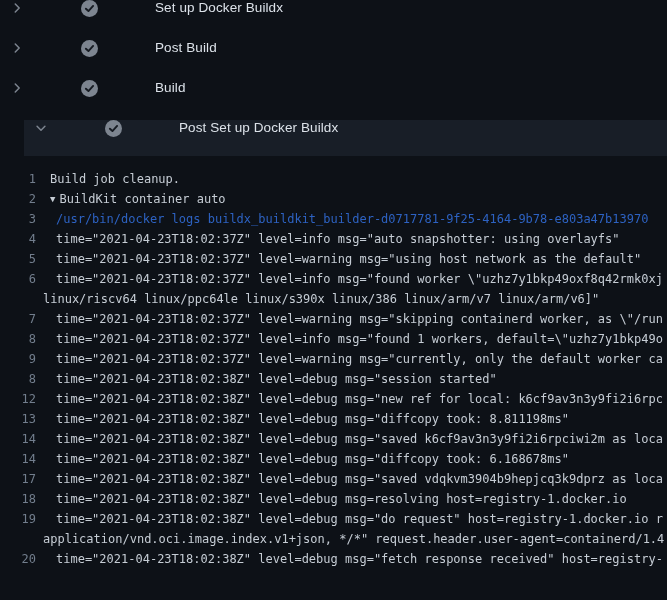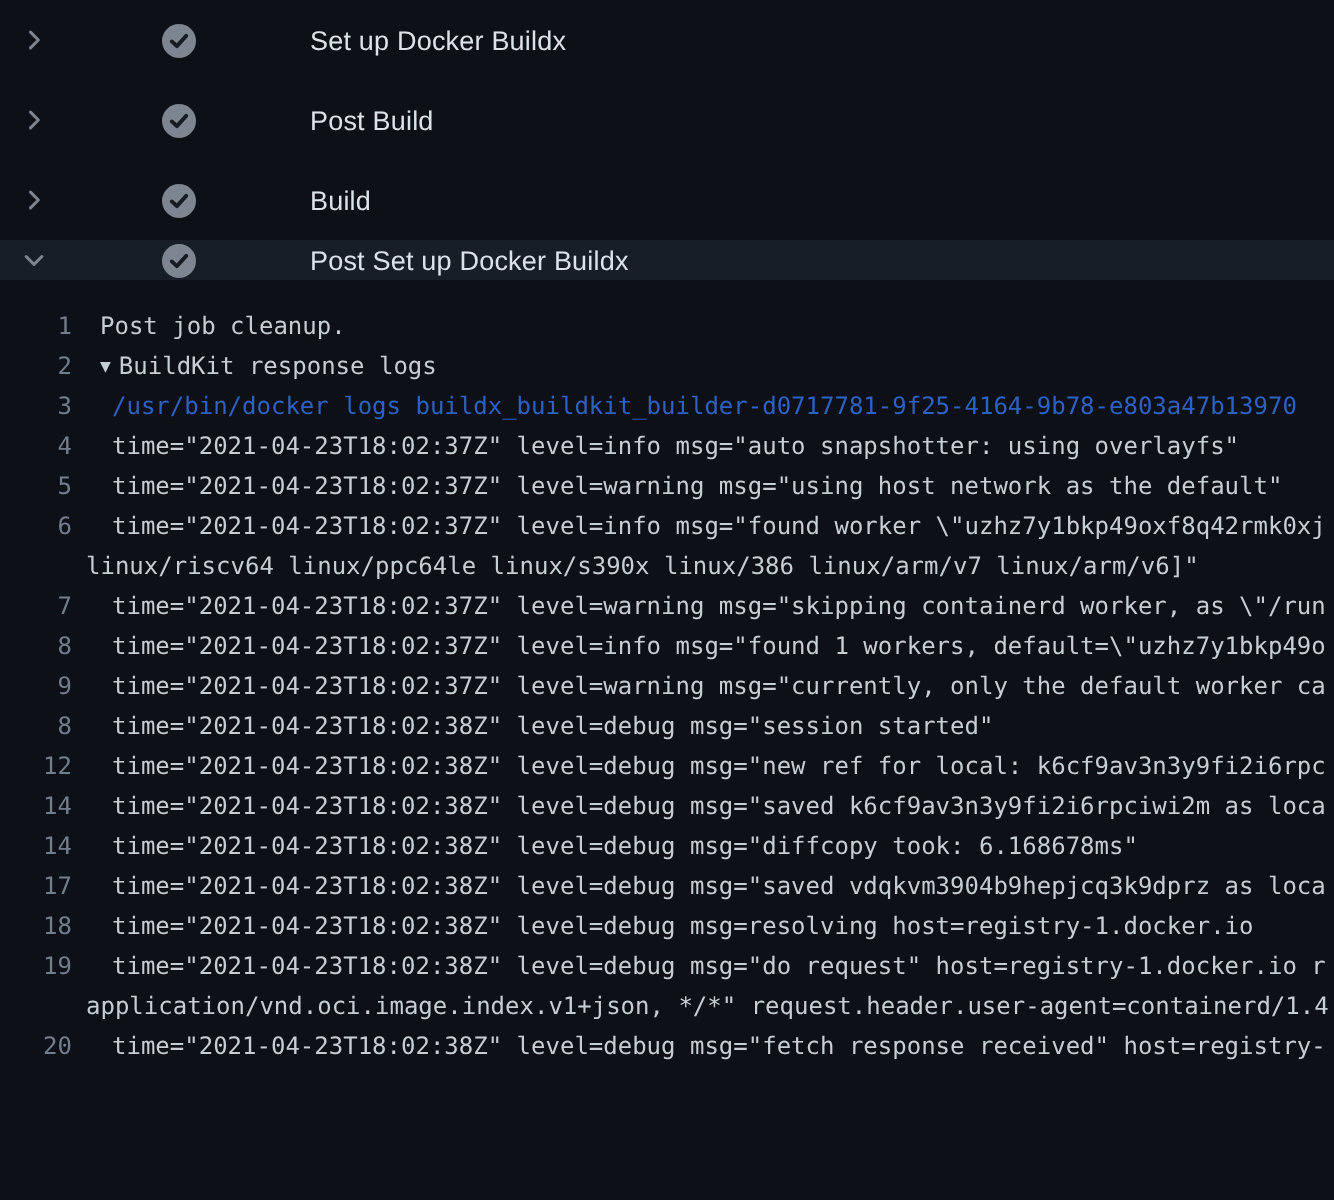--- a/index.html
+++ b/index.html
@@ -3,25 +3,25 @@
 <meta charset="utf-8">
 <style>
   html,body{margin:0;padding:0;}
   body{
     width:667px;height:600px;overflow:hidden;
     background:#0d1117;
     font-family:"Liberation Sans", sans-serif;
   }
   
   .section{
-    height:40px;display:flex;align-items:center;
+    height:40px;display:flex;align-items:flex-start;
     padding-left:9px;cursor:pointer;box-sizing:border-box;gap:45px;
   }
   .section.expanded{
-    height:20px;background:#181e27;
+    height:36px;background:#181e27;margin-left:24px;
   }
   .chev{
     width:16px;height:16px;flex:none;display:flex;align-items:center;justify-content:center;
   }
   .check{
     width:17px;height:17px;flex:none;margin-left:11px;display:flex;align-items:center;justify-content:center;
   }
   .sec-label{
     margin-left:12px;font-size:13.5px;color:#dce2e9;letter-spacing:.1px;
   }
@@ -101,32 +101,33 @@
       <span class="check">
         <svg width="17" height="17" viewBox="0 0 16 16">
           <circle cx="8" cy="8" r="8" fill="#7d8590"></circle>
           <path d="M4.6 8.2 L7 10.4 L11.4 5.6" fill="none" stroke="#161b22" stroke-width="1.8" stroke-linecap="round" stroke-linejoin="round"></path>
         </svg>
       </span>
       <span class="sec-label">Post Set up Docker Buildx</span>
     </div>
   </div>
 <div id="log" class="log">
-    <div class="row"><span class="num">1</span><span class="content base">Post job cleanup.</span></div>
-    <div class="row"><span class="num">2</span><span class="content base"><span class="grp-marker">▼</span><span>BuildKit response logs</span></span></div>
+    <div class="row"><span class="num">1</span><span class="content base">Build job cleanup.</span></div>
+    <div class="row"><span class="num">2</span><span class="content base"><span class="grp-marker">▼</span><span>BuildKit container auto</span></span></div>
     <div class="row"><span class="num">3</span><span class="content group command">/usr/bin/docker logs buildx_buildkit_builder-d0717781-9f25-4164-9b78-e803a47b13970</span></div>
     <div class="row"><span class="num">4</span><span class="content group">time="2021-04-23T18:02:37Z" level=info msg="auto snapshotter: using overlayfs"</span></div>
     <div class="row"><span class="num">5</span><span class="content group">time="2021-04-23T18:02:37Z" level=warning msg="using host network as the default"</span></div>
     <div class="row"><span class="num">6</span><span class="content group">time="2021-04-23T18:02:37Z" level=info msg="found worker \"uzhz7y1bkp49oxf8q42rmk0xj</span></div>
     <div class="row"><span class="num"></span><span class="content cont">linux/riscv64 linux/ppc64le linux/s390x linux/386 linux/arm/v7 linux/arm/v6]"</span></div>
     <div class="row"><span class="num">7</span><span class="content group">time="2021-04-23T18:02:37Z" level=warning msg="skipping containerd worker, as \"/run</span></div>
     <div class="row"><span class="num">8</span><span class="content group">time="2021-04-23T18:02:37Z" level=info msg="found 1 workers, default=\"uzhz7y1bkp49o</span></div>
     <div class="row"><span class="num">9</span><span class="content group">time="2021-04-23T18:02:37Z" level=warning msg="currently, only the default worker ca</span></div>
     <div class="row"><span class="num">8</span><span class="content group">time="2021-04-23T18:02:38Z" level=debug msg="session started"</span></div>
     <div class="row"><span class="num">12</span><span class="content group">time="2021-04-23T18:02:38Z" level=debug msg="new ref for local: k6cf9av3n3y9fi2i6rpc</span></div>
+    <div class="row"><span class="num">13</span><span class="content group">time="2021-04-23T18:02:38Z" level=debug msg="diffcopy took: 8.811198ms"</span></div>
     <div class="row"><span class="num">14</span><span class="content group">time="2021-04-23T18:02:38Z" level=debug msg="saved k6cf9av3n3y9fi2i6rpciwi2m as loca</span></div>
     <div class="row"><span class="num">14</span><span class="content group">time="2021-04-23T18:02:38Z" level=debug msg="diffcopy took: 6.168678ms"</span></div>
     <div class="row"><span class="num">17</span><span class="content group">time="2021-04-23T18:02:38Z" level=debug msg="saved vdqkvm3904b9hepjcq3k9dprz as loca</span></div>
     <div class="row"><span class="num">18</span><span class="content group">time="2021-04-23T18:02:38Z" level=debug msg=resolving host=registry-1.docker.io</span></div>
     <div class="row"><span class="num">19</span><span class="content group">time="2021-04-23T18:02:38Z" level=debug msg="do request" host=registry-1.docker.io r</span></div>
     <div class="row"><span class="num"></span><span class="content cont">application/vnd.oci.image.index.v1+json, */*" request.header.user-agent=containerd/1.4</span></div>
     <div class="row"><span class="num">20</span><span class="content group">time="2021-04-23T18:02:38Z" level=debug msg="fetch response received" host=registry-</span></div>
   </div>
 
 </body></html>

